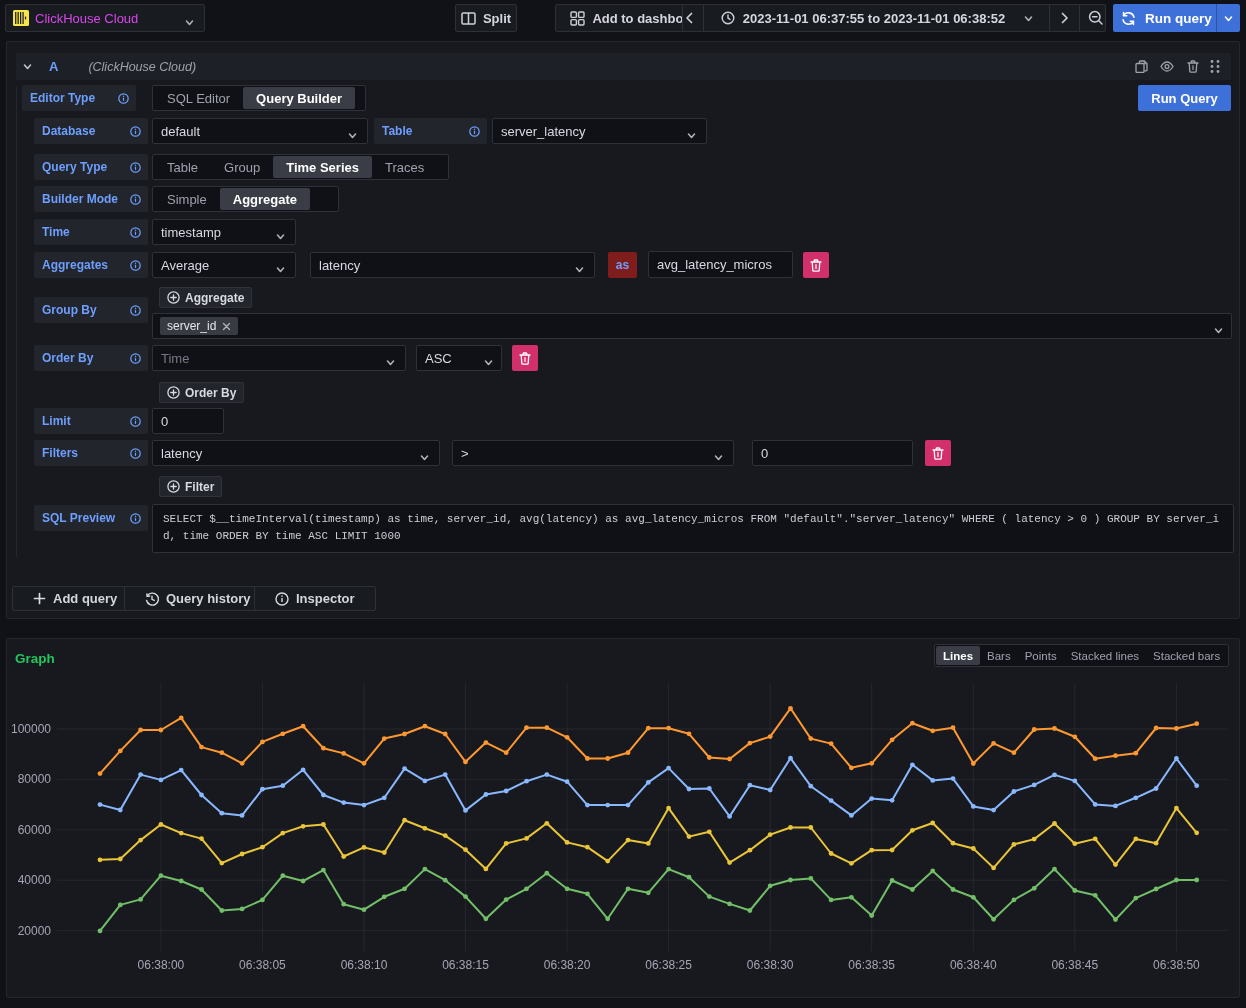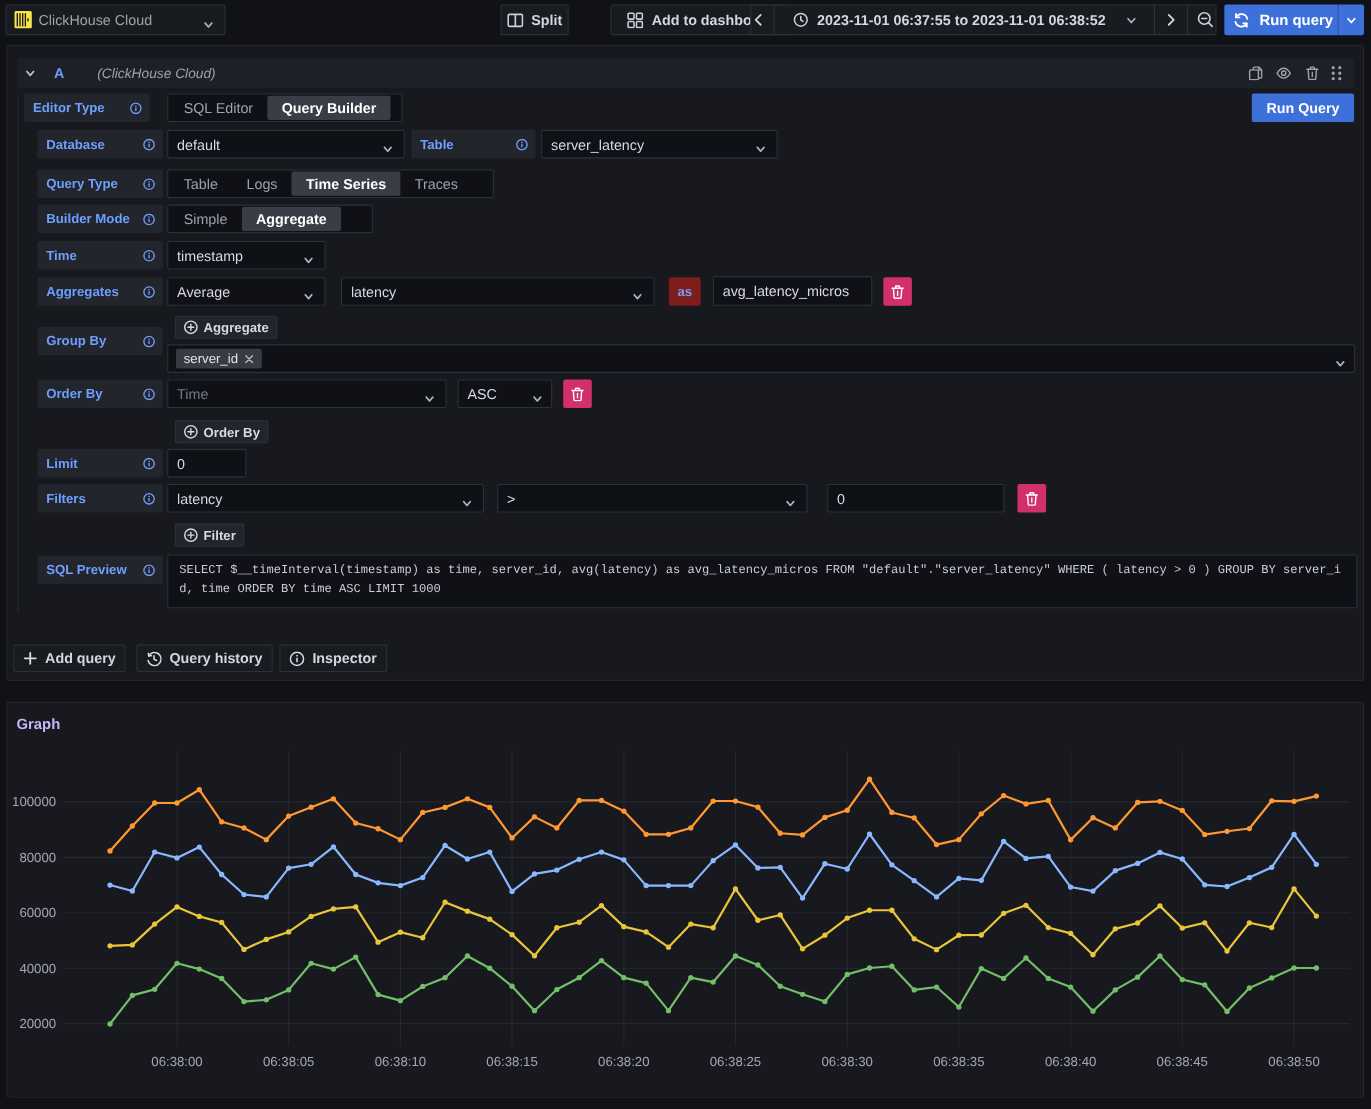--- a/index.html
+++ b/index.html
@@ -1,16 +1,16 @@
 <!DOCTYPE html>
 <html><head><meta charset="utf-8"><style>
 *{box-sizing:border-box;margin:0;padding:0}
 html,body{width:1246px;height:1008px;background:#111217;font-family:"Liberation Sans",sans-serif;overflow:hidden;position:relative}
 .abs{position:absolute}
-.tbtn{position:absolute;top:4px;height:28px;background:#181b1f;border:1px solid #2e3036;border-radius:2px;display:flex;align-items:center;gap:7px;padding:0 8px;color:#d5d6df;font-size:13px;font-weight:700;white-space:nowrap}
+.tbtn{position:absolute;top:4px;height:28px;background:#181b1f;border:1px solid #2e3036;border-radius:2px;display:flex;align-items:center;gap:7px;padding:0 20px;color:#d5d6df;font-size:13px;font-weight:700;white-space:nowrap}
 .tbtn svg,.sbtn svg{flex-shrink:0}
 .panel{position:absolute;left:6px;background:#17191e;border:1px solid #24262c;border-radius:2px}
 .hdr{position:absolute;left:9px;right:8px;top:11px;height:27px;background:#1d2026;display:flex;align-items:center}
 .label{position:absolute;background:#22252b;border-radius:2px;display:flex;align-items:center;padding:0 8px;font-size:12px;font-weight:700;color:#6e9fff;height:26px}
 .label .inf{position:absolute;right:7px;top:8px}
 .field{position:absolute;background:#0f1117;border:1px solid #2e303a;border-radius:2px;height:26px;display:flex;align-items:center;padding:0 8px;font-size:13px;color:#d8d9e2}
 .caret{position:absolute;top:9px}
 .radio{position:absolute;background:#0f1117;border:1px solid #2e303a;border-radius:2px;height:26px;display:flex;align-items:stretch;padding:1px}
 .radio span{display:flex;align-items:center;padding:0 13px;font-size:13px;color:#9fa2ad;border-radius:2px;white-space:nowrap}
 .radio span.sel{background:#3a3d45;color:#fff;font-weight:700}
@@ -24,21 +24,21 @@
     <svg width="16" height="16" viewBox="0 0 16 16">
       <rect width="16" height="16" rx="1.5" fill="#F5E44A"></rect>
       <g fill="#1c1c1c">
         <rect x="2.1" y="2" width="1.25" height="12"></rect>
         <rect x="4.55" y="2" width="1.25" height="12"></rect>
         <rect x="7.0" y="2" width="1.25" height="12"></rect>
         <rect x="9.45" y="2" width="1.25" height="12"></rect>
         <rect x="11.9" y="6.6" width="1.25" height="2.8"></rect>
       </g>
     </svg>
-    <span style="font-weight:400;color:#a3a3a3">ClickHouse Cloud</span>
+    <span style="font-weight:400;color:#d946ef">ClickHouse Cloud</span>
     <span style="position:absolute;right:10px;top:10px"><svg class="" width="9" height="9" viewBox="0 0 9 9" fill="none">
         <path d="M1.5 3.0 L4.5 6.5 L7.5 3.0" stroke="#aeb1bb" stroke-width="1.6" stroke-linecap="round" stroke-linejoin="round"></path>
       </svg></span>
   </div>
 <div class="tbtn" style="left:455px;width:62px;justify-content:center;padding:0"><svg class="" width="15" height="15" viewBox="0 0 15 15" fill="none">
       <rect x="1" y="2" width="13" height="11" rx="1.2" stroke="#ced0d9" stroke-width="1.5"></rect>
       <path d="M7.5 2 L7.5 13" stroke="#ced0d9" stroke-width="1.5"></path>
     </svg>Split</div>
 <div class="tbtn" style="left:555px;width:164px;justify-content:center;padding:4px"><svg class="" width="15" height="15" viewBox="0 0 15 15" fill="none">
       <rect x="1" y="1" width="5.4" height="5.4" rx="1" stroke="#ced0d9" stroke-width="1.4"></rect>
@@ -164,21 +164,21 @@
         <path d="M1.5 3.0 L4.5 6.5 L7.5 3.0" stroke="#aeb1bb" stroke-width="1.6" stroke-linecap="round" stroke-linejoin="round"></path>
       </svg></span></div>
 
 <div class="label" style="left:34px;top:154px;width:114px">Query Type<span class="inf"><svg class="" width="11" height="11" viewBox="0 0 11 11" fill="none">
         <circle cx="5.5" cy="5.5" r="4.7" stroke="#6e9fff" stroke-width="1.2"></circle>
         <rect x="4.9" y="4.7" width="1.2" height="3.2" fill="#6e9fff"></rect>
         <rect x="4.9" y="2.7" width="1.2" height="1.2" fill="#6e9fff"></rect>
       </svg></span></div>
 <div class="radio" style="left:152px;top:154px;width:297px">
     <span>Table</span>
-    <span>Logs</span>
+    <span>Group</span>
     <span class="sel">Time Series</span>
     <span>Traces</span>
   </div>
 
 <div class="label" style="left:34px;top:186px;width:114px">Builder Mode<span class="inf"><svg class="" width="11" height="11" viewBox="0 0 11 11" fill="none">
         <circle cx="5.5" cy="5.5" r="4.7" stroke="#6e9fff" stroke-width="1.2"></circle>
         <rect x="4.9" y="4.7" width="1.2" height="3.2" fill="#6e9fff"></rect>
         <rect x="4.9" y="2.7" width="1.2" height="1.2" fill="#6e9fff"></rect>
       </svg></span></div>
 <div class="radio" style="left:152px;top:186px;width:187px">
@@ -306,21 +306,28 @@
       <path d="M1.8 1.4 L2.2 4.4 L5.2 4.0" stroke="#d8d9e1" stroke-width="1.4" fill="none" stroke-linejoin="round"></path>
       <path d="M7 4.2 L7 7.3 L9.3 8.4" stroke="#d8d9e1" stroke-width="1.4" stroke-linecap="round"></path>
     </svg>Query history</div>
 <div class="tbtn" style="left:254px;top:586px;height:25px;font-size:13px;gap:7px"><svg class="" width="14" height="14" viewBox="0 0 14 14" fill="none">
       <circle cx="7" cy="7" r="6" stroke="#d8d9e1" stroke-width="1.4"></circle>
       <rect x="6.3" y="6" width="1.4" height="4" fill="#d8d9e1"></rect>
       <rect x="6.3" y="3.4" width="1.4" height="1.4" fill="#d8d9e1"></rect>
     </svg>Inspector</div>
 
 <div class="panel" style="top:638px;width:1234px;height:360px">
-  <div class="abs" style="left:8px;top:12px;font-size:13.5px;font-weight:700;color:#c4b5fd">Graph</div>
+  <div class="abs" style="left:8px;top:12px;font-size:13.5px;font-weight:700;color:#22c55e">Graph</div>
+  <div class="radio" style="left:927px;top:5px;height:23px;padding:1px">
+    <span class="sel" style="font-size:11.5px;padding:0 7px">Lines</span>
+    <span style="font-size:11.5px;padding:0 7px">Bars</span>
+    <span style="font-size:11.5px;padding:0 7px">Points</span>
+    <span style="font-size:11.5px;padding:0 7px">Stacked lines</span>
+    <span style="font-size:11.5px;padding:0 7px">Stacked bars</span>
+  </div>
   <svg class="chart" width="1234" height="360" viewBox="0 0 1234 360">
 <style>.ax{font-family:"Liberation Sans",sans-serif;font-size:12px;fill:rgba(204,204,220,0.78);}</style>
 <line x1="50" y1="90.0" x2="1220" y2="90.0" stroke="rgba(204,204,220,0.08)" stroke-width="1"></line>
       <line x1="50" y1="140.4" x2="1220" y2="140.4" stroke="rgba(204,204,220,0.08)" stroke-width="1"></line>
       <line x1="50" y1="190.8" x2="1220" y2="190.8" stroke="rgba(204,204,220,0.08)" stroke-width="1"></line>
       <line x1="50" y1="241.2" x2="1220" y2="241.2" stroke="rgba(204,204,220,0.08)" stroke-width="1"></line>
       <line x1="50" y1="291.6" x2="1220" y2="291.6" stroke="rgba(204,204,220,0.08)" stroke-width="1"></line>
       <line x1="153.9" y1="44" x2="153.9" y2="312" stroke="rgba(204,204,220,0.08)" stroke-width="1"></line>
       <line x1="255.4" y1="44" x2="255.4" y2="312" stroke="rgba(204,204,220,0.08)" stroke-width="1"></line>
       <line x1="357.0" y1="44" x2="357.0" y2="312" stroke="rgba(204,204,220,0.08)" stroke-width="1"></line>

